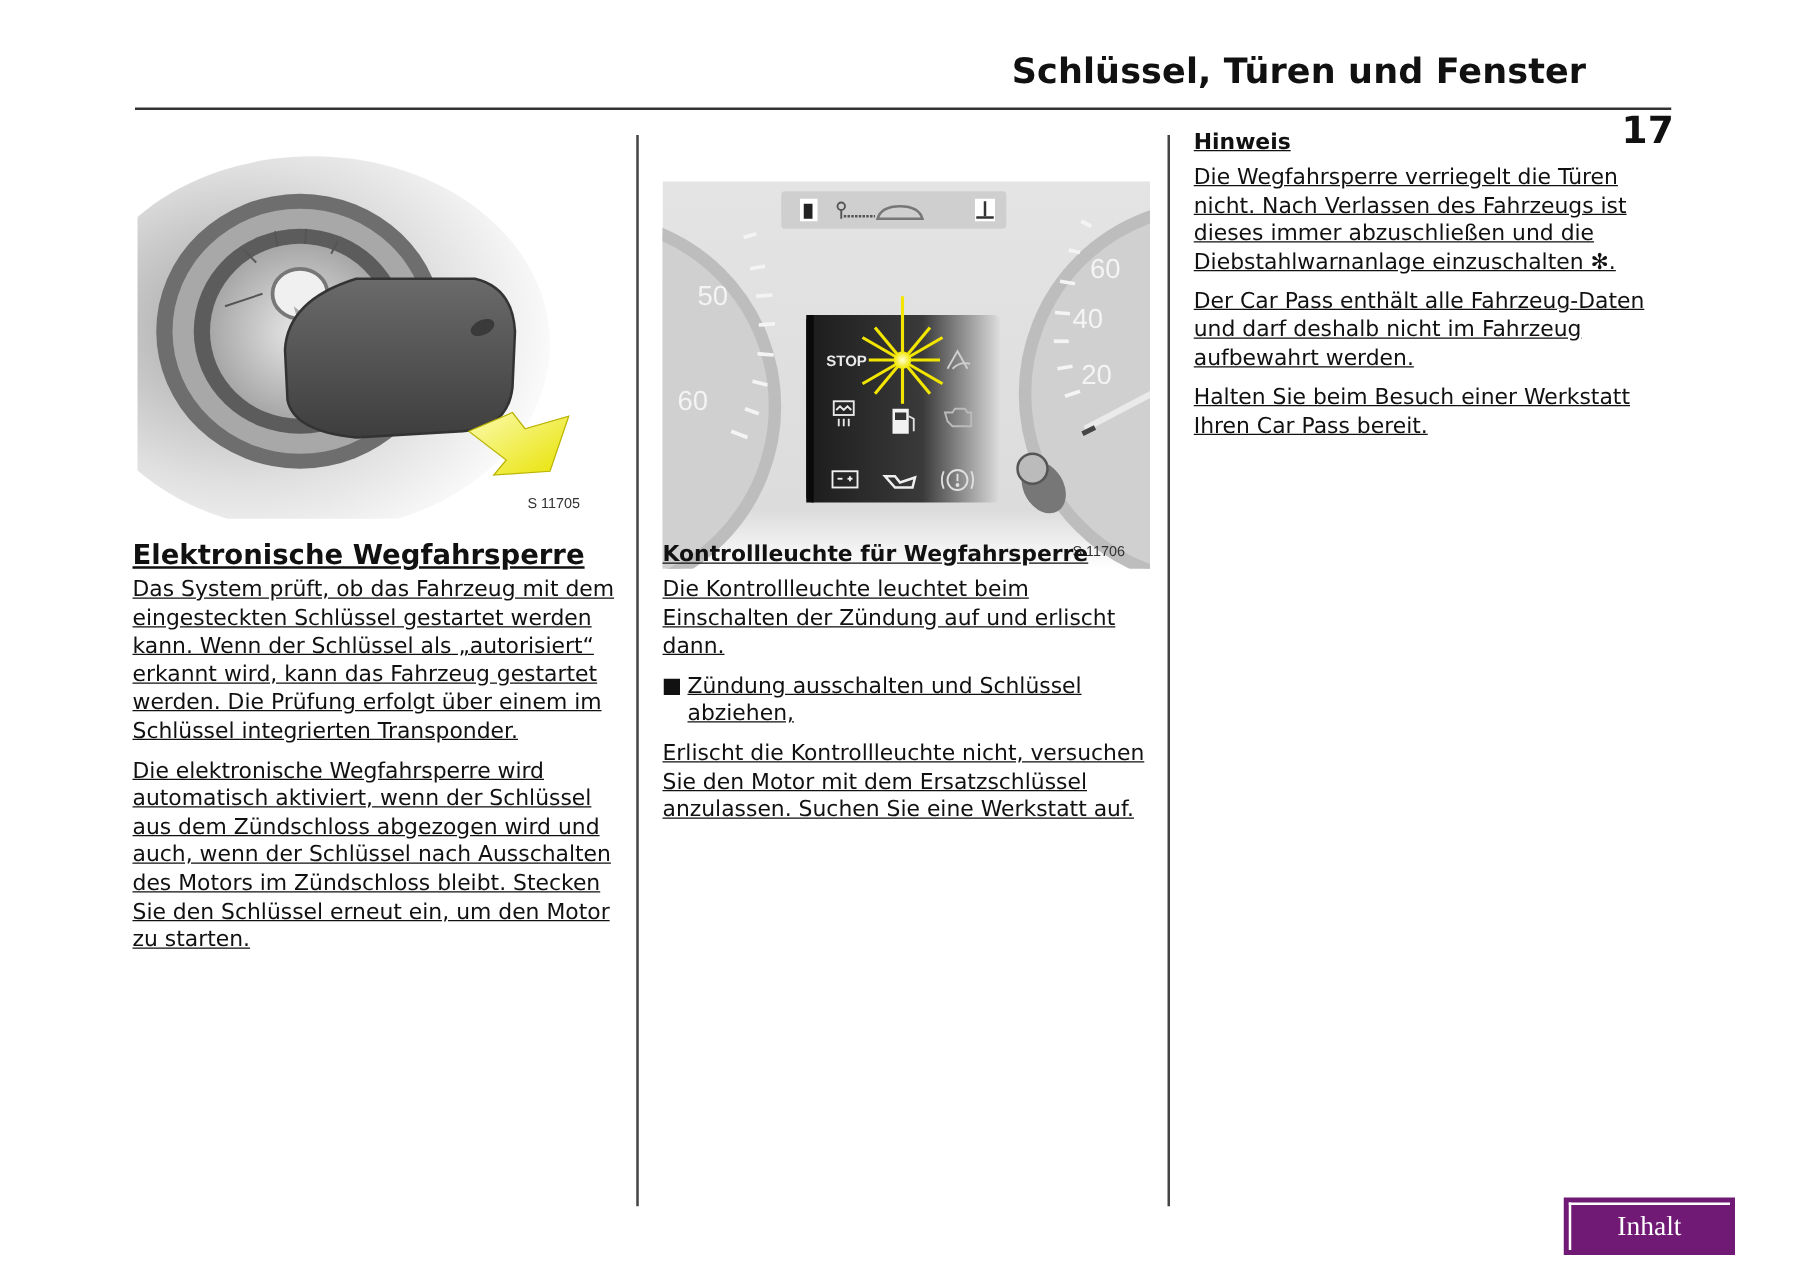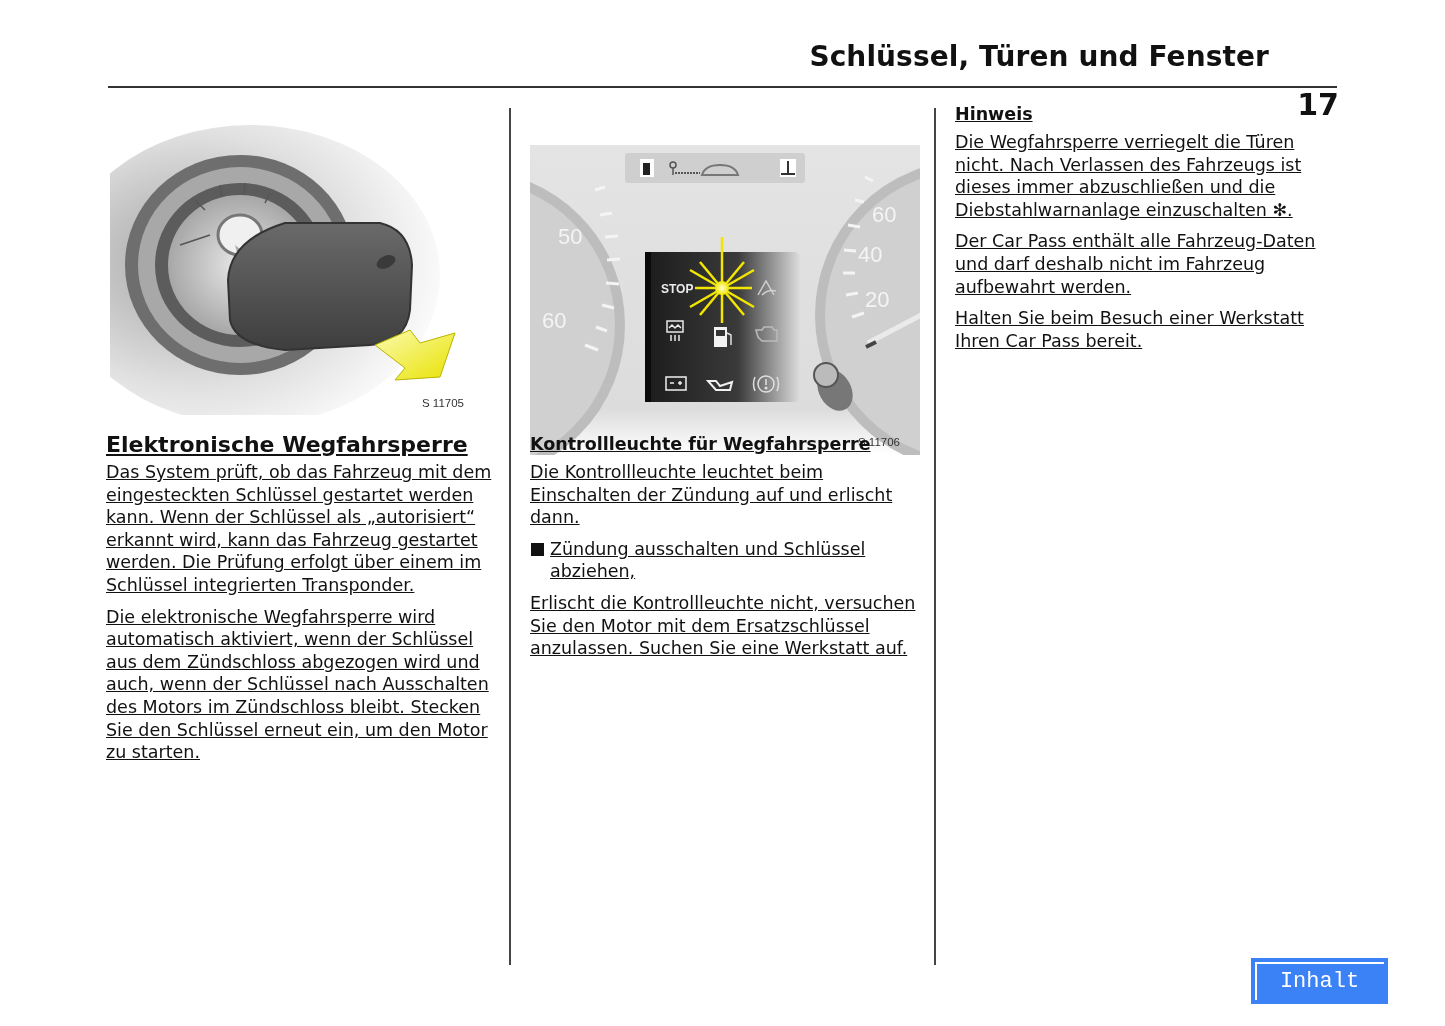--- a/index.html
+++ b/index.html
@@ -11,22 +11,22 @@
     .col-divider { position: absolute; top: 108px; width: 2px; height: 857px; background: #444; }
     .col { position: absolute; font-size: 17.5px; line-height: 22.6px; text-decoration: underline; }
     .col p { margin: 0 0 9px 0; }
     .h2 { font-size: 22px; font-weight: bold; margin: 0 0 2px 0; line-height: 28px; }
     .h3 { font-size: 17.5px; font-weight: bold; margin: 0 0 6px 0; line-height: 22px; }
     ul.bullets { list-style: none; margin: 0 0 9px 0; padding: 0; }
     ul.bullets li { position: relative; padding-left: 20px; }
     ul.bullets li .sq { position: absolute; left: 1px; top: 5px; width: 13px; height: 13px; background: #111; }
     .figure { position: absolute; }
     .fig-code { position: absolute; font-size: 11.5px; color: #333; font-family: "Liberation Sans", sans-serif; }
-    .inhalt-btn { position: absolute; left: 1251px; top: 958px; width: 137px; height: 46px; background: #3b82f6;
-                  color: #fff; font-family: Liberation Mono, monospace; font-size: 22px;
+    .inhalt-btn { position: absolute; left: 1251px; top: 958px; width: 137px; height: 46px; background: #701a75;
+                  color: #fff; font-family: Liberation Serif, serif; font-size: 22px;
                   display: flex; align-items: center; justify-content: center; cursor: pointer; box-sizing: border-box; }
     .inhalt-btn::before { content: ""; position: absolute; left: 4px; top: 4px; right: 4px; bottom: 4px;
                   border-left: 2px solid #fff; border-top: 2px solid #fff; }
   </style>
 </head>
 <body>
 
 <div class="header-title">Schlüssel, Türen und Fenster</div>
 <div class="page-number">17</div>
 <div class="header-rule"></div>

